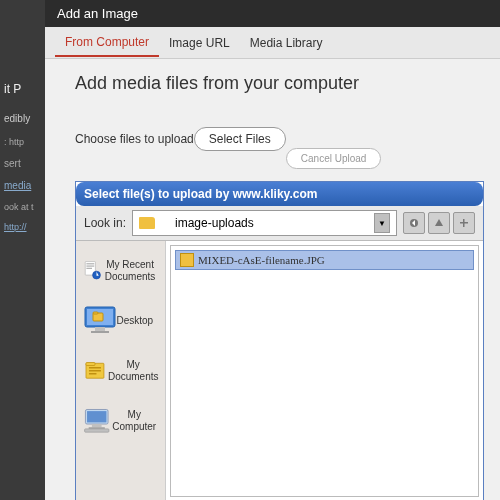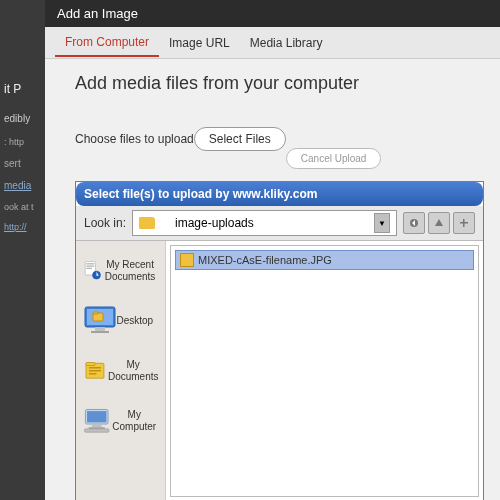--- a/index.html
+++ b/index.html
@@ -248,20 +248,21 @@
     .file-item {
       display: flex;
       align-items: center;
       gap: 4px;
       padding: 2px 4px;
       cursor: pointer;
       font-size: 11px;
       color: #333;
       background: #aac0e8;
       border: 1px solid #7090c8;
+      font-family: Liberation Serif, serif;
     }
 
     .file-item-icon {
       width: 14px;
       height: 14px;
       background: #f0c040;
       border: 1px solid #c09010;
       display: inline-block;
       flex-shrink: 0;
     }

